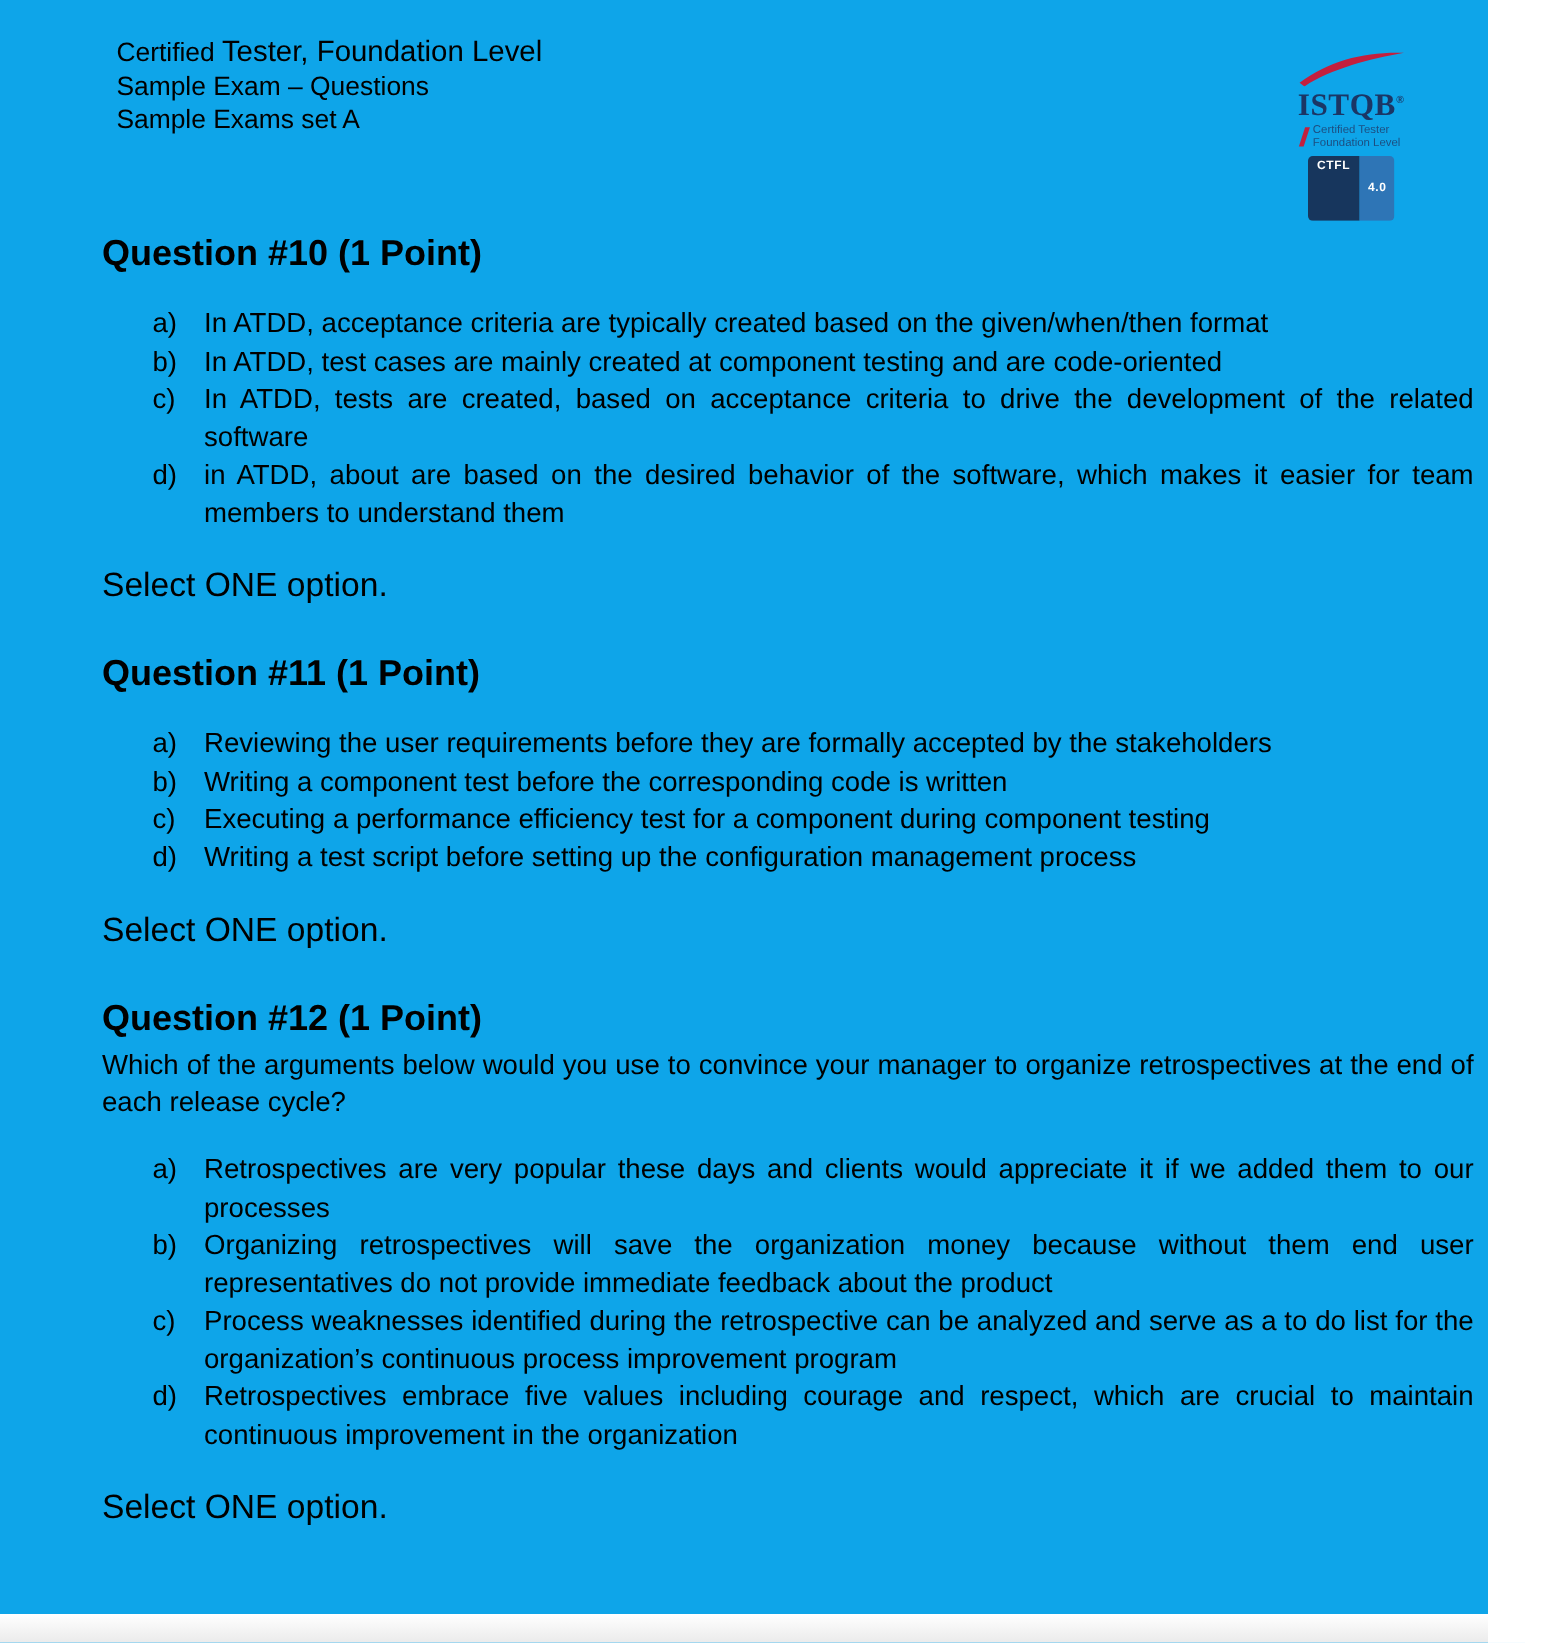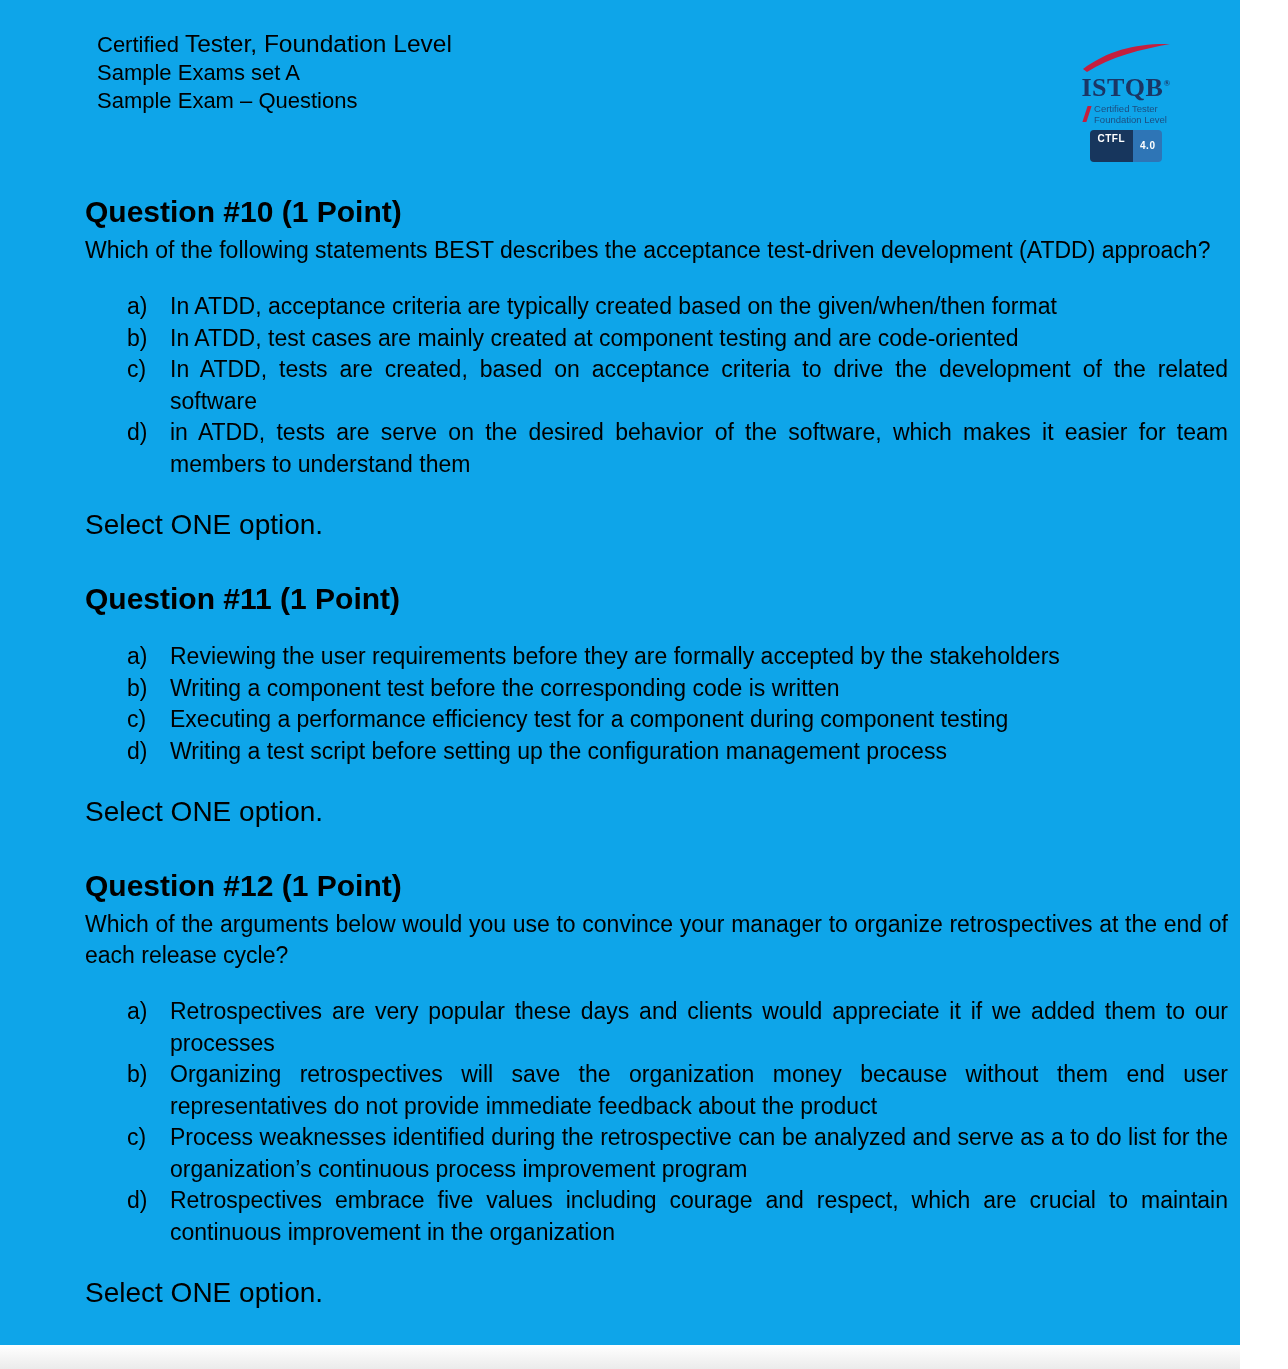--- a/index.html
+++ b/index.html
@@ -71,21 +71,21 @@
     border-radius: 4px;
     overflow: hidden;
     font-size: 10px;
     font-weight: bold;
     color: #ffffff;
     letter-spacing: 0.5px;
     line-height: 16px;
     justify-content: space-between;
   }
   .badge-left  { background: #17365d; padding: 1px 8px; }
-  .badge-right { background: #2e75b6; padding: 8px 7px; }
+  .badge-right { background: #2e75b6; padding: 19px 7px; }
 
   
   .content {
     position: absolute;
     top: 195px;
     left: 85px;
     width: 1143px;
   }
   .question { margin: 0; }
   .question + .question { margin-top: 42px; }
@@ -131,22 +131,22 @@
 </head>
 <body>
 
 <div class="page">
 
   <div class="doc-header">
     <div class="header-lines">
       <div>
         <span class="hl1-small">Certified</span><span class="hl1-large">Tester, Foundation Level</span>
       </div>
+      <div>Sample Exam – Questions</div>
       <div>Sample Exams set A</div>
-      <div>Sample Exam – Questions</div>
     </div>
   </div>
 
   <div class="logo">
     <svg class="logo-swoosh" width="92" height="30" viewBox="0 0 92 30" aria-hidden="true">
       <path d="M 3 27 C 28 8 58 1 90 2 C 62 7 30 15 7 30 Z" fill="#c41f3e"></path>
     </svg>
     <div class="logo-brand"><span>ISTQB</span><sup>®</sup></div>
     <div class="tag-row">
       <div class="red-slash"></div>
@@ -158,37 +158,36 @@
     <div class="badge">
       <span class="badge-left">CTFL</span>
       <span class="badge-right">4.0</span>
     </div>
   </div>
 
   <div class="content">
 
     <section class="question">
       <h2 class="q-title">Question #10 (1 Point)</h2>
-      <p class="q-prompt">Which of the following statements BEST describes the acceptance test-driven development (ATDD) approach?</p>
       <ol class="options">
         <li>
           <span class="opt-letter">a)</span>
           <span class="opt-text">In ATDD, acceptance criteria are typically created based on the given/when/then format</span>
         </li>
         <li>
           <span class="opt-letter">b)</span>
           <span class="opt-text">In ATDD, test cases are mainly created at component testing and are code-oriented</span>
         </li>
         <li>
           <span class="opt-letter">c)</span>
           <span class="opt-text">In ATDD, tests are created, based on acceptance criteria to drive the development of the related software</span>
         </li>
         <li>
           <span class="opt-letter">d)</span>
-          <span class="opt-text">in ATDD, tests are serve on the desired behavior of the software, which makes it easier for team members to understand them</span>
+          <span class="opt-text">in ATDD, about are based on the desired behavior of the software, which makes it easier for team members to understand them</span>
         </li>
       </ol>
       <p class="select-note">Select ONE option.</p>
     </section>
 
     <section class="question">
       <h2 class="q-title">Question #11 (1 Point)</h2>
       <ol class="options">
         <li>
           <span class="opt-letter">a)</span>

